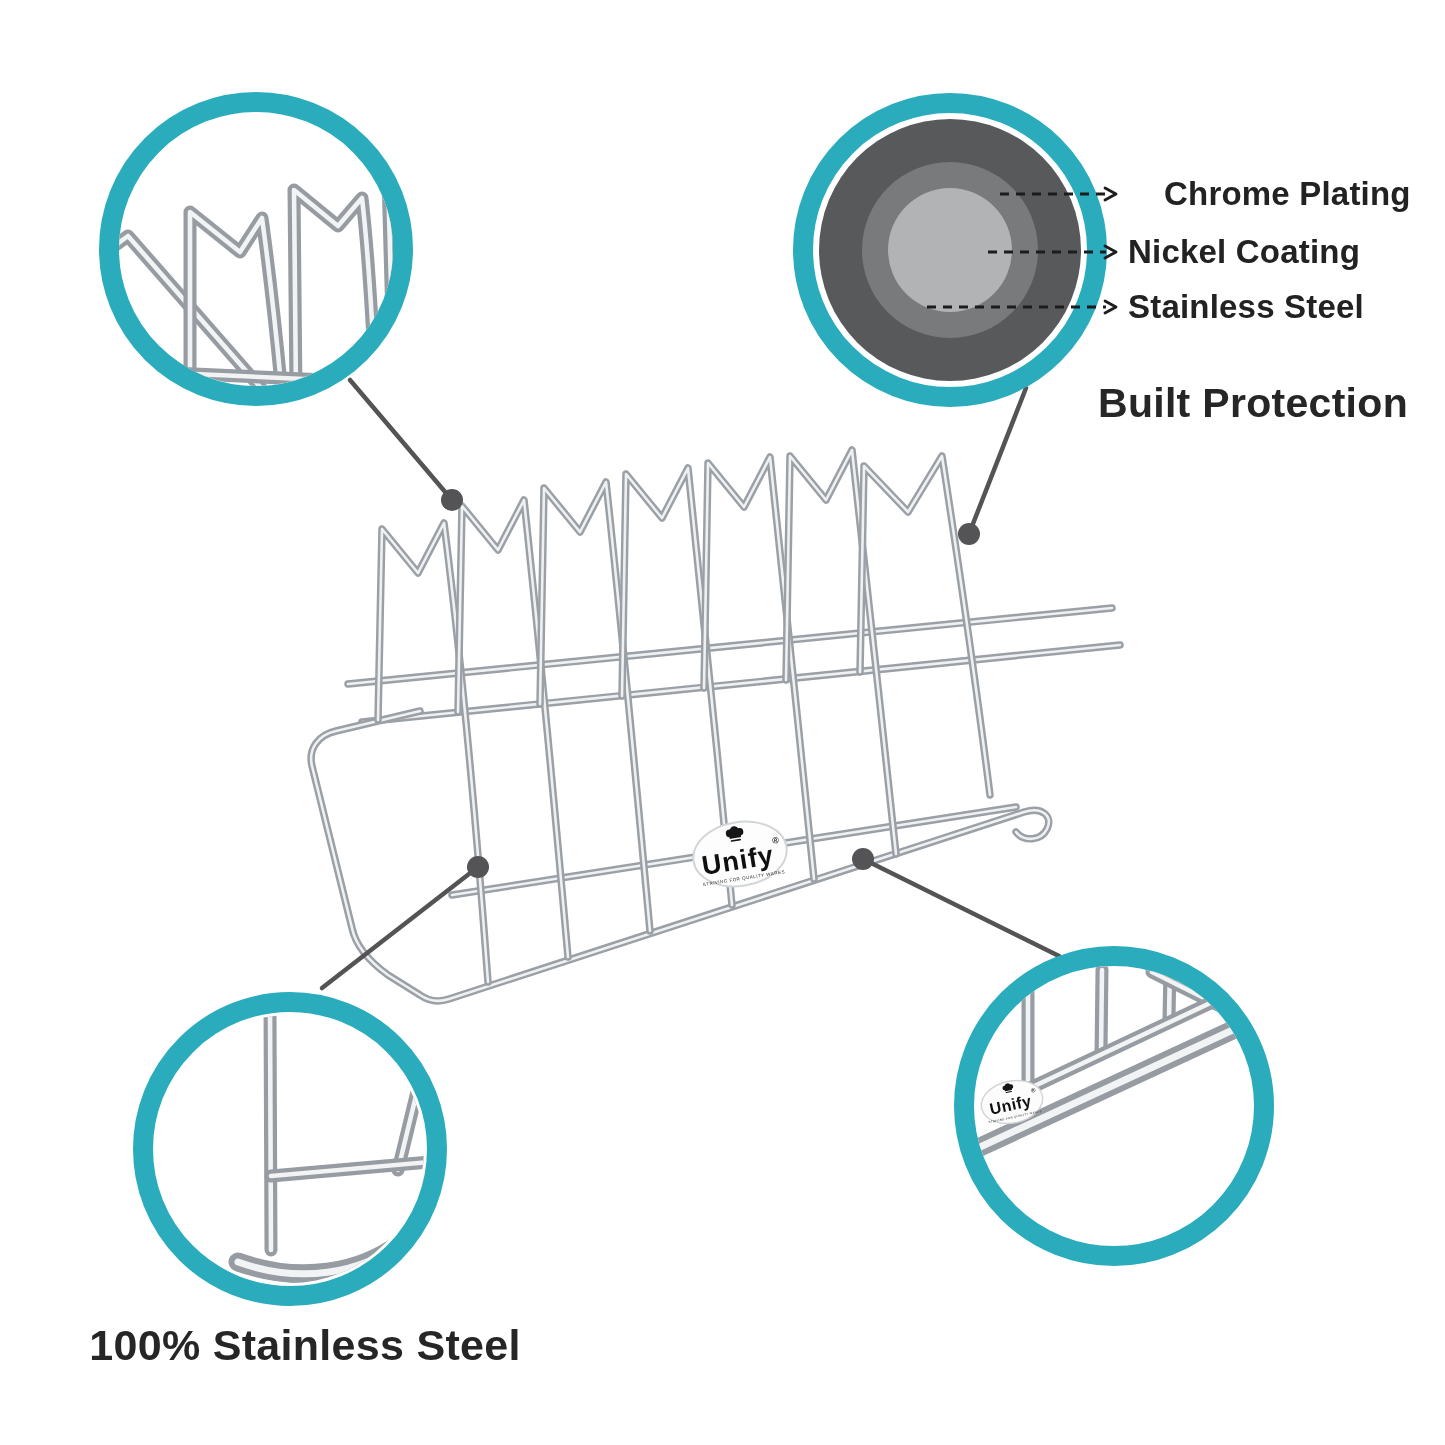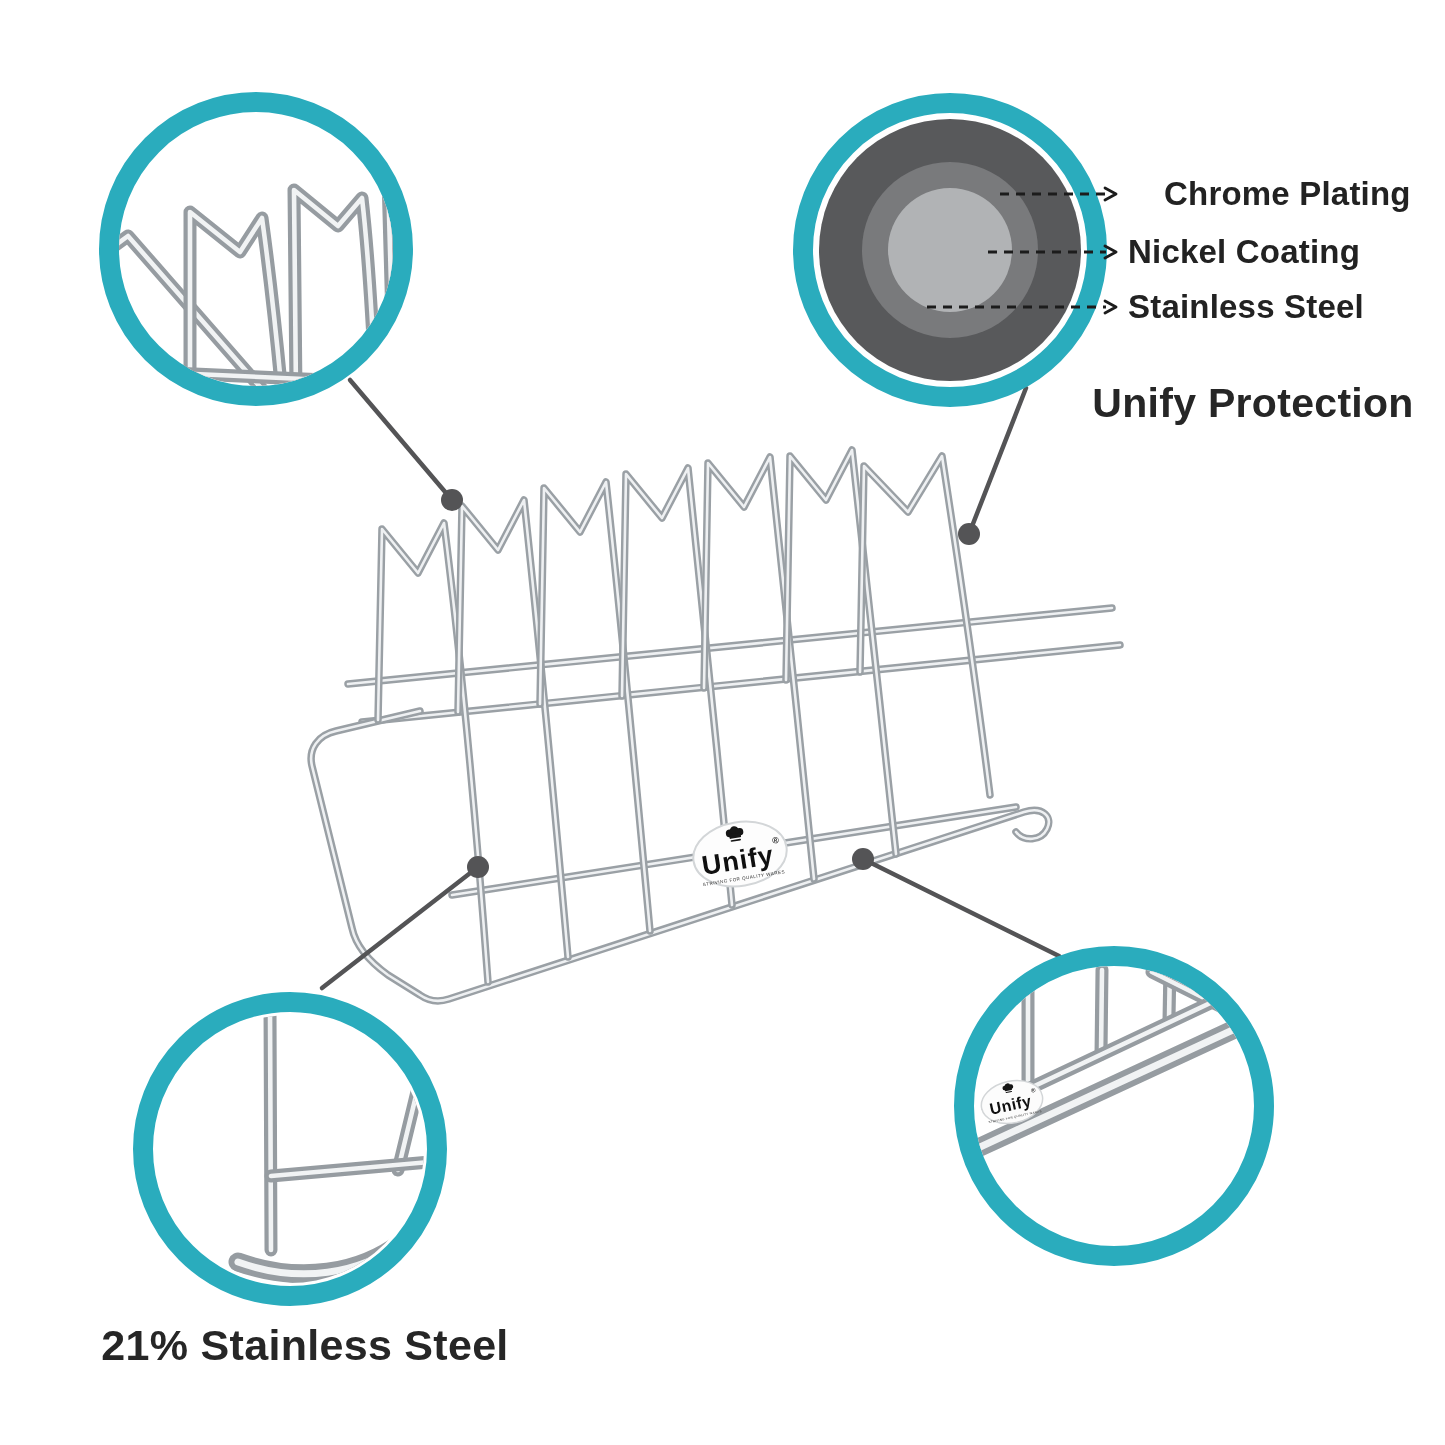--- a/index.html
+++ b/index.html
@@ -210,17 +210,17 @@
         </g>
       </g>
     </g>
   </svg>
 
 
   <div class="layer-label" style="left:1128px;top:176px;margin-left:36px;">Chrome Plating</div>
   <div class="layer-label" style="left:1128px;top:234px;">Nickel Coating</div>
   <div class="layer-label" style="left:1128px;top:289px;">Stainless Steel</div>
 
-  <div class="caption" style="left:1253px;top:381px;font-size:41px;">Unify Protection</div>
-
-  <div class="caption" style="left:305px;top:1322px;">21% Stainless Steel</div>
+  <div class="caption" style="left:1253px;top:381px;font-size:41px;">Built Protection</div>
+
+  <div class="caption" style="left:305px;top:1322px;">100% Stainless Steel</div>
 
 </div>
 
 </body></html>

